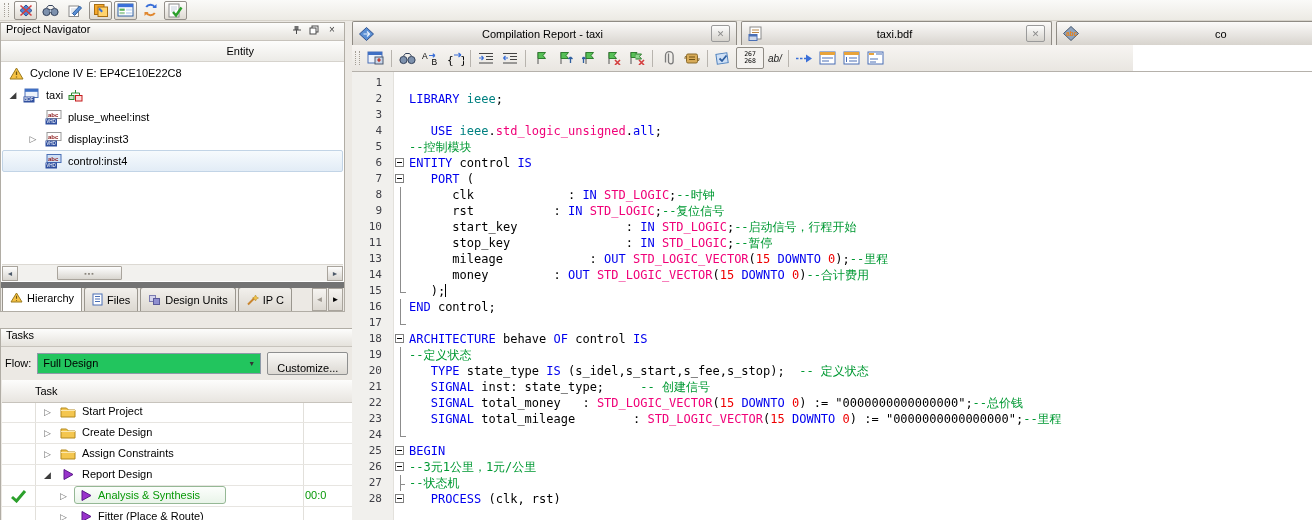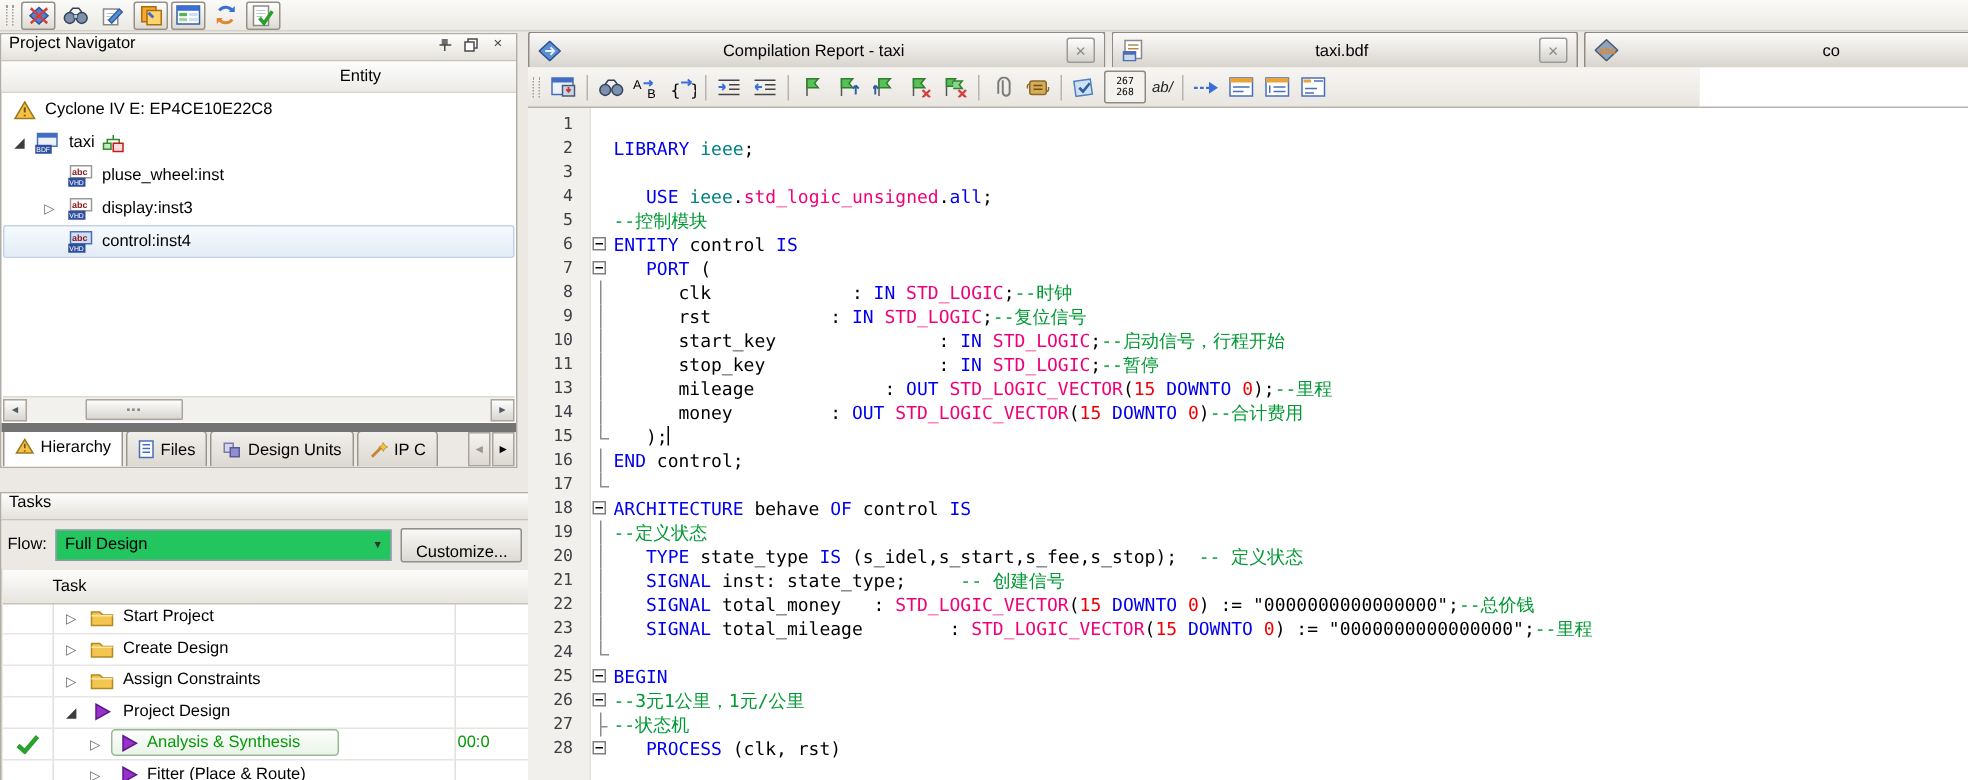--- a/index.html
+++ b/index.html
@@ -359,21 +359,21 @@
                 <path d="M1 3 h5.5 l2 2 H15 v7 H1 Z" fill="#f4c64f" stroke="#b3891f"></path>
                 <path d="M1 5.5 h14" stroke="#fbe7ae"></path>
               </svg></span>
           <span class="lbl" style="left:80px">Assign Constraints</span>
         </div>
         <div class="task-row">
           <span class="exp" style="left:42px;color:#3c3c3c">◢</span>
           <span class="ticon" style="left:60px"><svg width="12" height="13">
                 <path d="M2 1.5 L11 6.5 L2 11.5 Z" fill="#9932cc" stroke="#5a1a8a"></path>
               </svg></span>
-          <span class="lbl" style="left:80px">Project Design</span>
+          <span class="lbl" style="left:80px">Report Design</span>
         </div>
         <div class="task-row selected">
           <span class="chk icon">
               <svg width="17" height="14">
                 <path d="M2 8 l4.5 4 L15 2" stroke="#2ca02c" stroke-width="3" fill="none"></path>
               </svg>
             </span>
           <span class="exp" style="left:58px">▷</span>
           <span class="sel-box" style="width:152px"></span>
           <span class="ticon" style="left:78px"><svg width="12" height="13">

